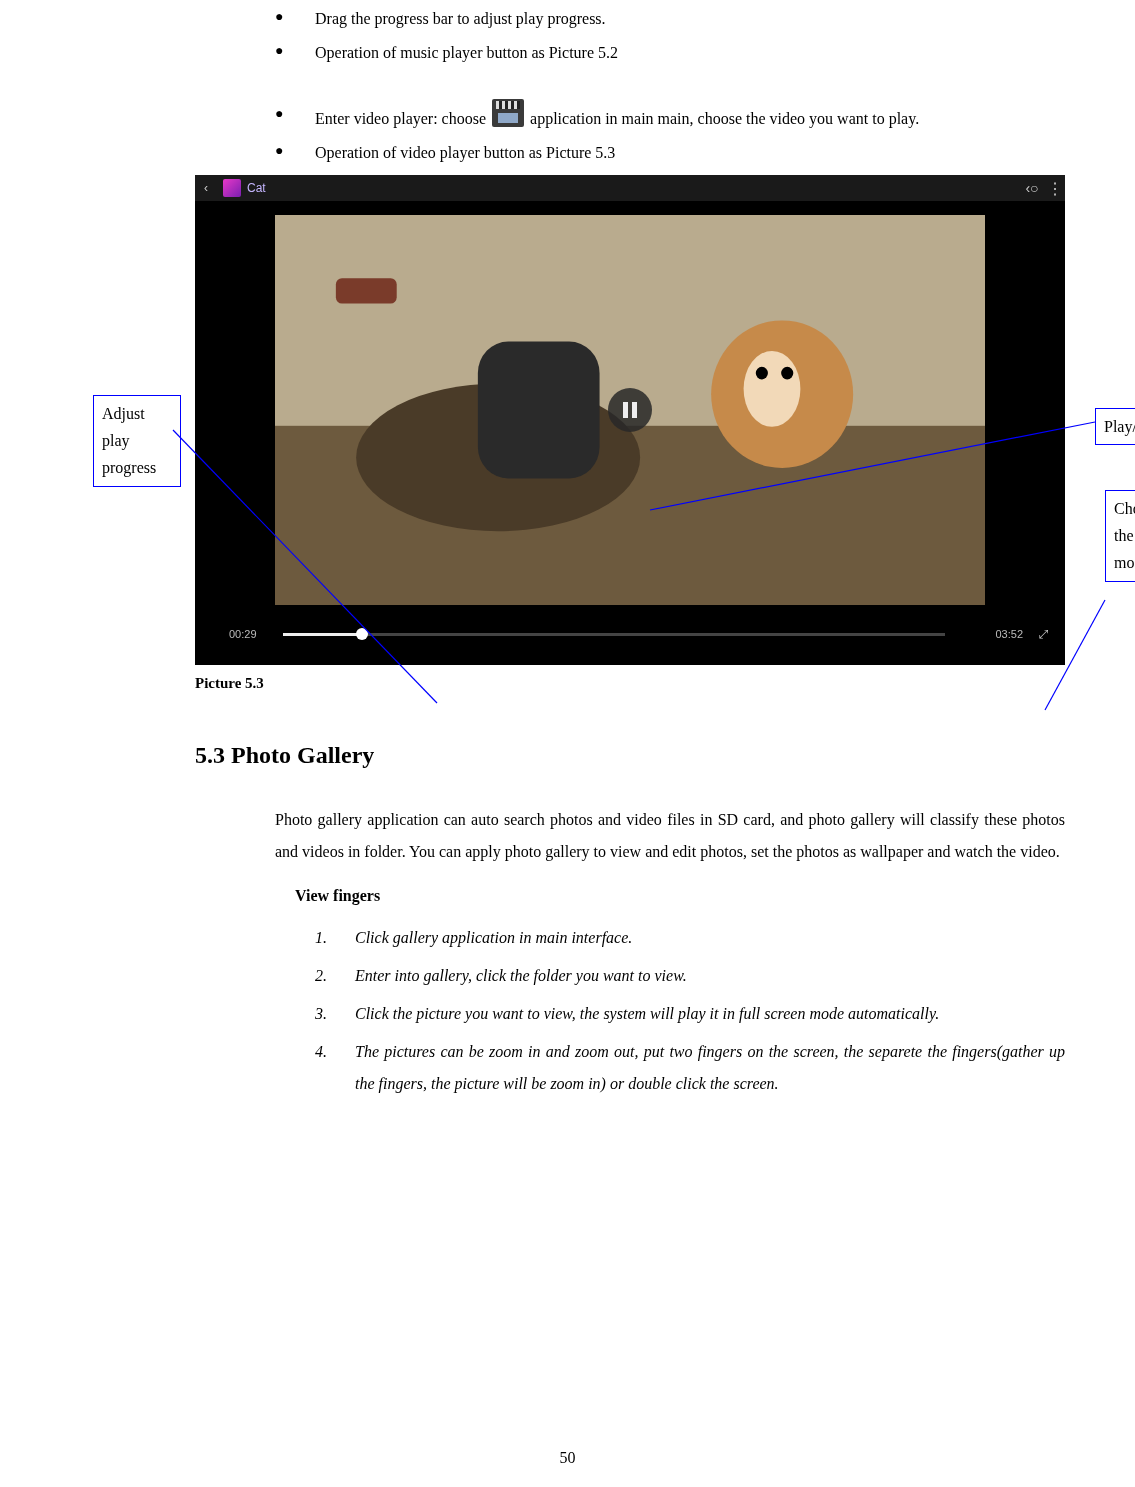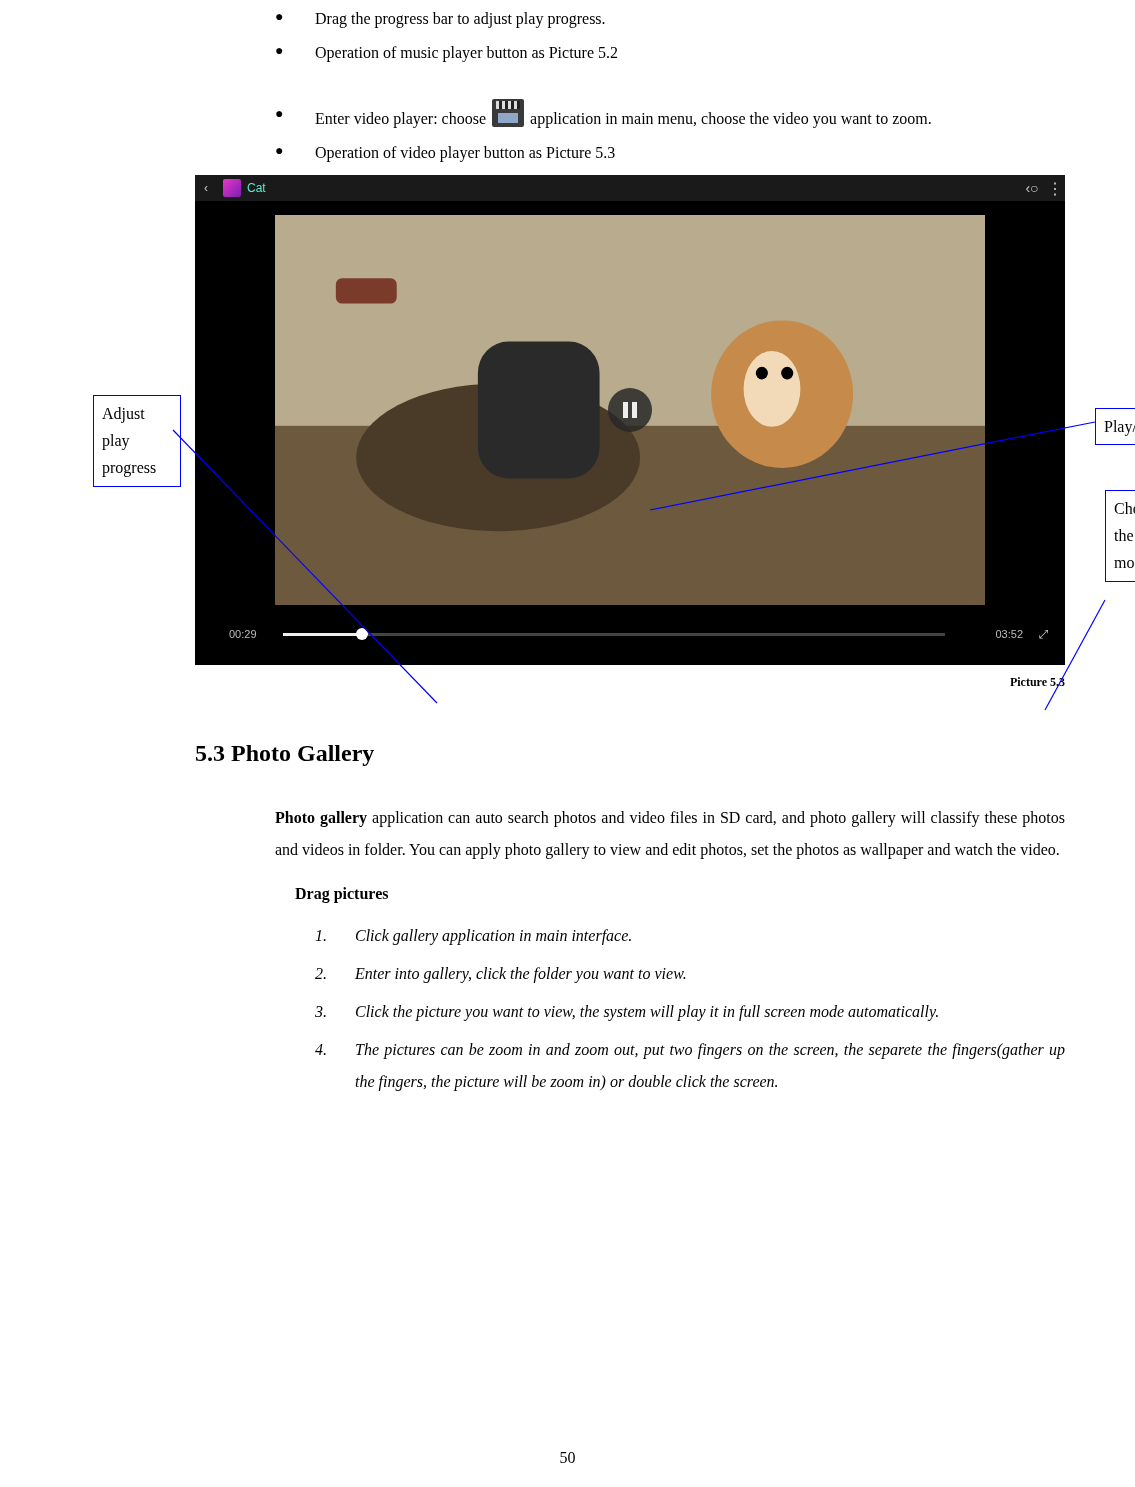--- a/index.html
+++ b/index.html
@@ -89,21 +89,21 @@
     width: 22px;
     text-align: center;
     color: #ccc;
   }
   .vs-thumb {
     width: 18px; height: 18px;
     background: linear-gradient(135deg,#e838c8,#7a1fb0);
     margin: 0 6px;
     border-radius: 2px;
   }
-  .vs-title { flex: 1; color: #5eead4; }
+  .vs-title { flex: 1; color: #c4b5fd; }
   .vs-share {
     width: 26px;
     text-align: center;
     color: #ccc;
     font-size: 14px;
   }
   .vs-menu {
     width: 20px;
     color: #ccc;
     font-size: 16px;
@@ -166,31 +166,31 @@
   }
   .vs-screenmode {
     width: 24px;
     margin-left: 8px;
     color: #ccc;
     font-size: 12px;
     text-align: center;
     letter-spacing: -1px;
   }
   .caption {
-    text-align: right;
+    text-align: left;
     font-weight: bold;
     margin: 10px 0 40px 0;
-    font-size: 12px;
+    font-size: 15px;
   }
   .para {
     margin: 0 0 12px 80px;
     line-height: 2.0;
     text-align: justify;
   }
-  .para .bold { font-weight: bold; }
+  .para .bold { font-weight: normal; }
   .subhead {
     margin: 10px 0 10px 100px;
     font-weight: bold;
     line-height: 2.0;
   }
   .numlist {
     margin: 0 0 0 120px;
     padding: 0;
     list-style: none;
     counter-reset: nl;
@@ -244,21 +244,21 @@
     <ul class="bullet-list" style="margin-top:2px">
       <li>Drag the progress bar to adjust play progress.</li>
       <li>Operation of music player button as Picture 5.2</li>
     </ul>
 
 
     <ul class="bullet-list" style="margin-bottom:4px">
       <li>
         <span>Enter video player: choose </span>
         <span class="inline-icon"></span>
-        <span>application in main menu, choose the video you want to zoom.</span>
+        <span>application in main main, choose the video you want to play.</span>
       </li>
       <li>Operation of video player button as Picture 5.3</li>
     </ul>
 
     <div class="video-shot">
       <div class="vs-topbar">
         <div class="vs-back">‹</div>
         <div class="vs-thumb"></div>
         <div class="vs-title">Cat</div>
         <div class="vs-share">‹○</div>
@@ -294,21 +294,21 @@
     </div>
 
     <div class="caption">Picture 5.3</div>
 
     <h2 class="sec" style="margin-top:50px">5.3 Photo Gallery</h2>
 
     <p class="para">
       <span class="bold">Photo gallery</span><span> application can auto search photos and video files in SD card, and photo gallery will classify these photos and videos in folder. You can apply photo gallery to view and edit photos, set the photos as wallpaper and watch the video.</span>
     </p>
 
-    <div class="subhead">Drag pictures</div>
+    <div class="subhead">View fingers</div>
 
     <ol class="numlist">
       <li>Click gallery application in main interface.</li>
       <li>Enter into gallery, click the folder you want to view.</li>
       <li>Click the picture you want to view, the system will play it in full screen mode automatically.</li>
       <li>The pictures can be zoom in and zoom out, put two fingers on the screen, the separete the fingers(gather up the fingers, the picture will be zoom in) or double click the screen.</li>
     </ol>
 
   </div>
 

